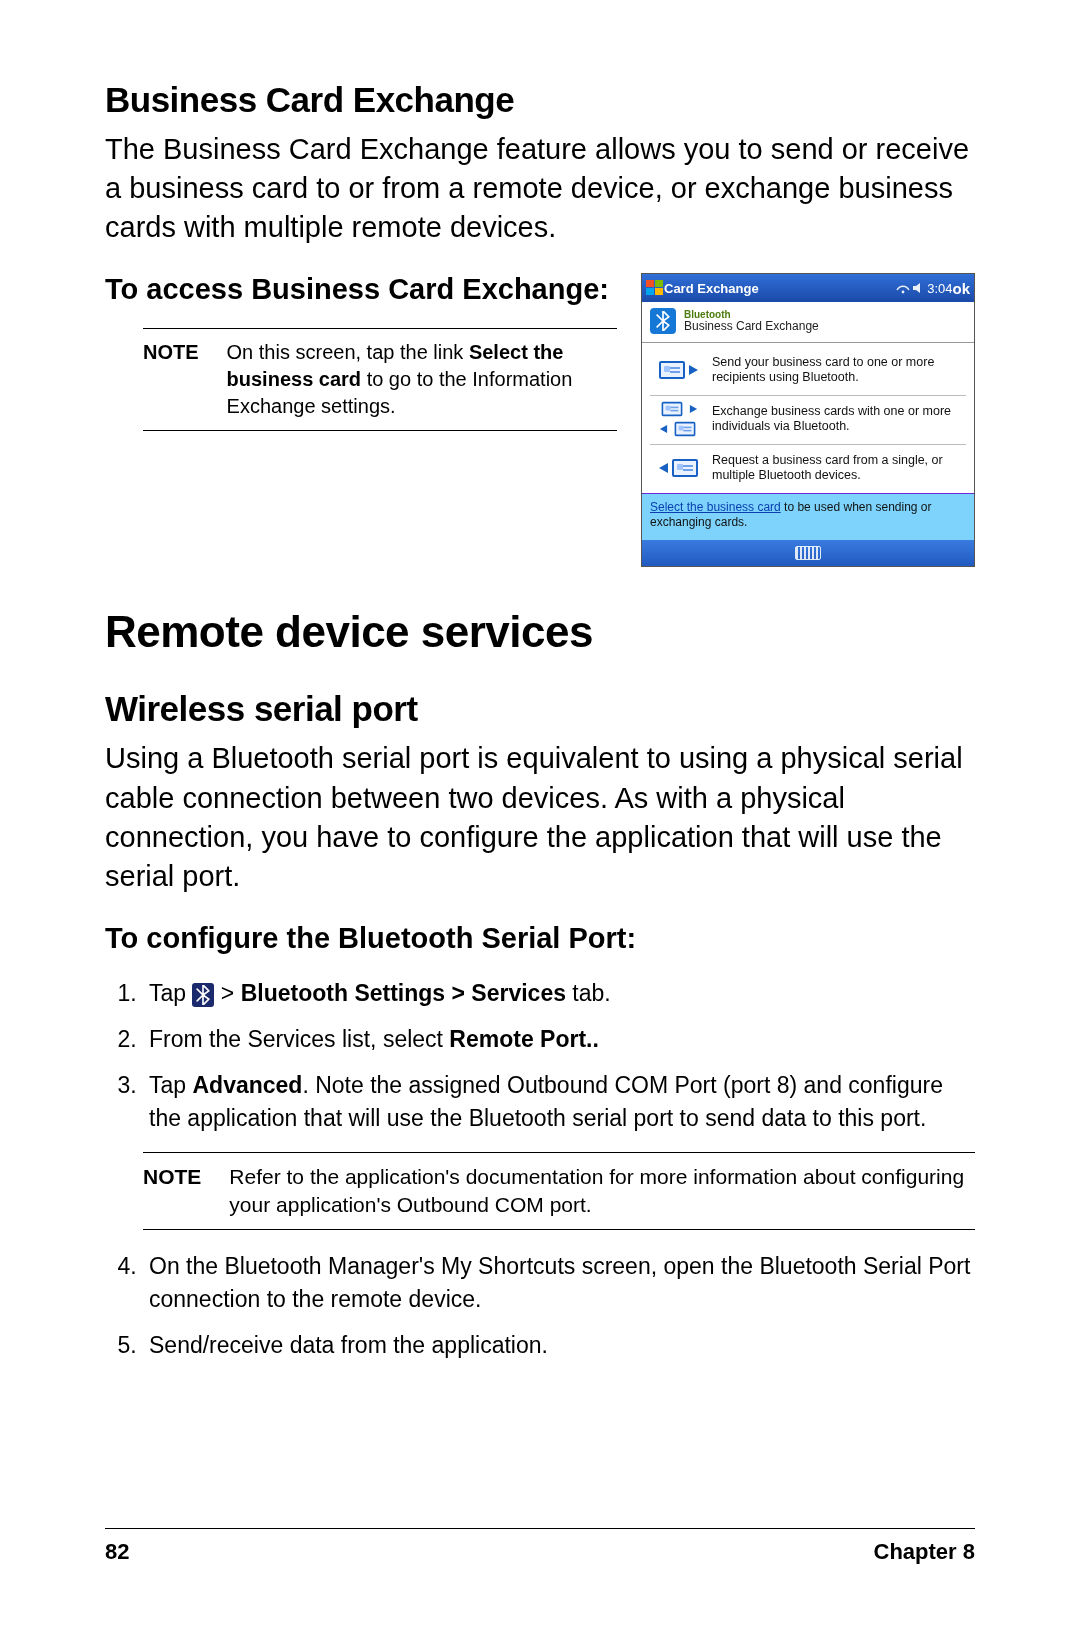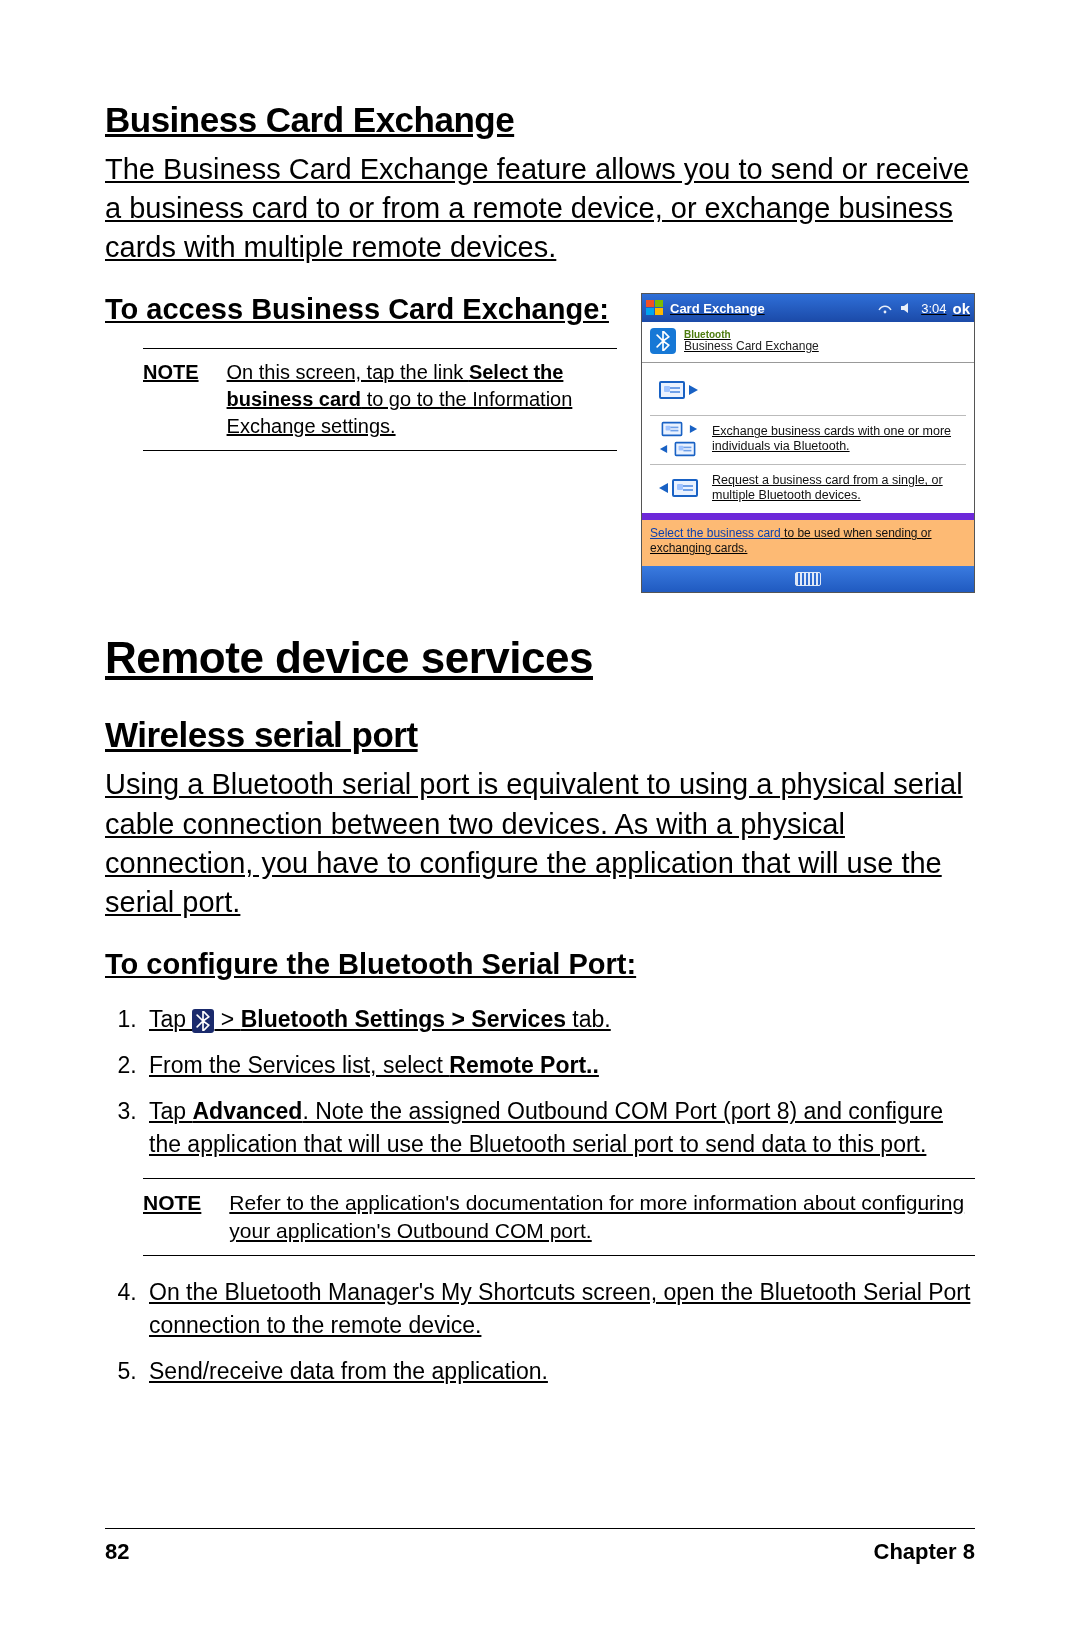--- a/index.html
+++ b/index.html
@@ -6,22 +6,21 @@
   html, body { margin: 0; padding: 0; }
   body {
     width: 1080px;
     height: 1627px;
     background: #fff;
     font-family: Arial, Helvetica, sans-serif;
     color: #000;
     position: relative;
   }
   .page {
-    padding: 100px 105px 0 105px;
-    text-decoration: underline;
+    padding: 80px 105px 0 105px;
   }
   h2.section {
     font-size: 35px;
     font-weight: bold;
     margin: 0 0 10px 0;
     letter-spacing: -0.5px;
   }
   h1.big {
     font-size: 44px;
     font-weight: bold;
@@ -111,21 +110,21 @@
     font-family: Tahoma, Arial, sans-serif;
   }
   .dev-titlebar {
     background: linear-gradient(#2f6fd8, #1b4aa8);
     color: #fff;
     height: 28px;
     display: flex;
     align-items: center;
     font-size: 13px;
     padding: 0 4px;
-    gap: 6px;
+    gap: 0;
   }
   .win-flag {
     width: 18px; height: 16px;
     display: inline-block;
     position: relative;
   }
   .win-flag span {
     position: absolute; width: 8px; height: 7px;
   }
   .wf1 { background:#f25022; left:0; top:0; }
@@ -190,22 +189,22 @@
     border-bottom:5px solid transparent;
   }
   .arrow-r { border-left:9px solid #1861c4; margin-left:4px;}
   .arrow-l { border-right:9px solid #1861c4; margin-right:4px;}
   .icon-stack { display:flex; flex-direction:column; gap:2px; align-items:center;}
   .icon-row { display:flex; align-items:center; }
 
   .dev-item .txt { font-size:12.5px; line-height:1.2; color:#111; flex:1 1 auto; }
 
   .dev-foot {
-    border-top:7px solid #6d28d9;
-    background:#fdba74;
+    border-top:1px solid #6d28d9;
+    background:#7dd3fc;
     padding:6px 8px 10px 8px;
     font-size:12px; color:#111; line-height:1.25;
   }
   .dev-foot .lnk { color:#0a3fb0; text-decoration:underline; }
 
   .dev-bottombar {
     background: linear-gradient(#3a7be0, #205ac0);
     height: 26px;
     display:flex; align-items:center; justify-content:center;
   }
@@ -273,20 +272,21 @@
         </div>
 
         <div class="dev-list">
           <div class="dev-item">
             <div class="dev-icon">
               <div class="icon-row">
                   <span class="card-glyph"></span>
                   <span class="arrow-r"></span>
                 </div>
             </div>
+            <div class="txt">Send your business card to one or more recipients using Bluetooth.</div>
           </div>
           <div class="dev-item">
             <div class="dev-icon">
               <div class="icon-stack">
                 <div class="icon-row">
                     <span class="card-glyph" style="transform:scale(.8)"></span>
                     <span class="arrow-r" style="transform:scale(.8)"></span>
                   </div>
                 <div class="icon-row">
                     <span class="arrow-l" style="transform:scale(.8)"></span>

